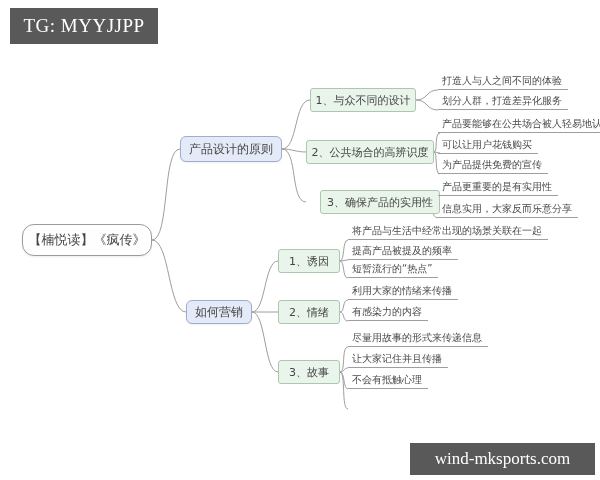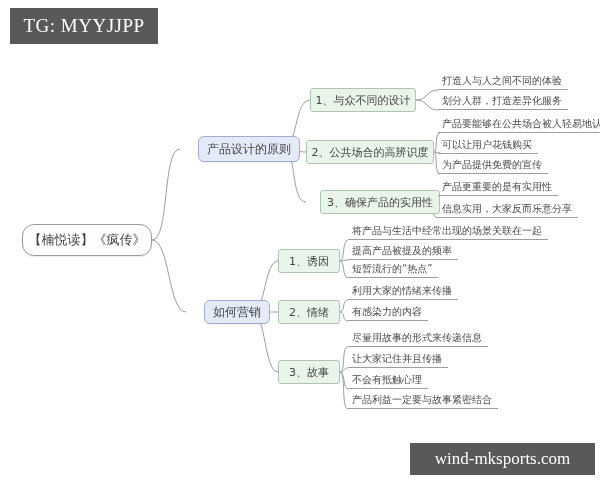--- a/index.html
+++ b/index.html
@@ -36,21 +36,21 @@
     position:absolute;display:flex;align-items:center;justify-content:center;
     color:var(--node-fg);box-sizing:border-box;white-space:nowrap;
   }
   .node.root{
     left:22px;top:224px;width:130px;height:32px;
     background:var(--root-bg);border:1px solid var(--root-border);border-radius:12px;
     font-size:13px;box-shadow:0 1px 2px rgba(0,0,0,.08);text-align:right;
   }
   .node.branch{
     background:var(--branch-bg);border:1px solid var(--branch-border);border-radius:6px;
-    font-size:12px;box-shadow:0 1px 2px rgba(0,0,0,.06);margin-left:18px;
+    font-size:12px;box-shadow:0 1px 2px rgba(0,0,0,.06);
   }
   .node.b1{left:180px;top:136px;width:102px;height:26px;}
   .node.b2{left:186px;top:300px;width:66px;height:24px;}
   .node.sub{
     background:var(--sub-bg);border:1px solid var(--sub-border);border-radius:3px;
     font-size:11px;
   }
   .node.s1{left:310px;top:88px;width:106px;height:24px;}
   .node.s2{left:306px;top:140px;width:128px;height:24px;}
   .node.s3{left:320px;top:190px;width:120px;height:24px;}
@@ -119,17 +119,16 @@
   <div class="leaf colD" style="top:203px">信息实用，大家反而乐意分享</div>
 
   <div class="leaf colM" style="top:225px">将产品与生活中经常出现的场景关联在一起</div>
   <div class="leaf colM" style="top:245px">提高产品被提及的频率</div>
   <div class="leaf colM" style="top:263px">短暂流行的“热点”</div>
   <div class="leaf colM" style="top:285px">利用大家的情绪来传播</div>
   <div class="leaf colM" style="top:306px">有感染力的内容</div>
   <div class="leaf colM" style="top:332px">尽量用故事的形式来传递信息</div>
   <div class="leaf colM" style="top:353px">让大家记住并且传播</div>
   <div class="leaf colM" style="top:374px">不会有抵触心理</div>
-  <div class="leaf colM" style="top:394px">产品利益一定要与故事紧密结合</div>
 
   <div class="badge watermark">wind-mksports.com</div>
 
 </div>
 
 </body></html>

